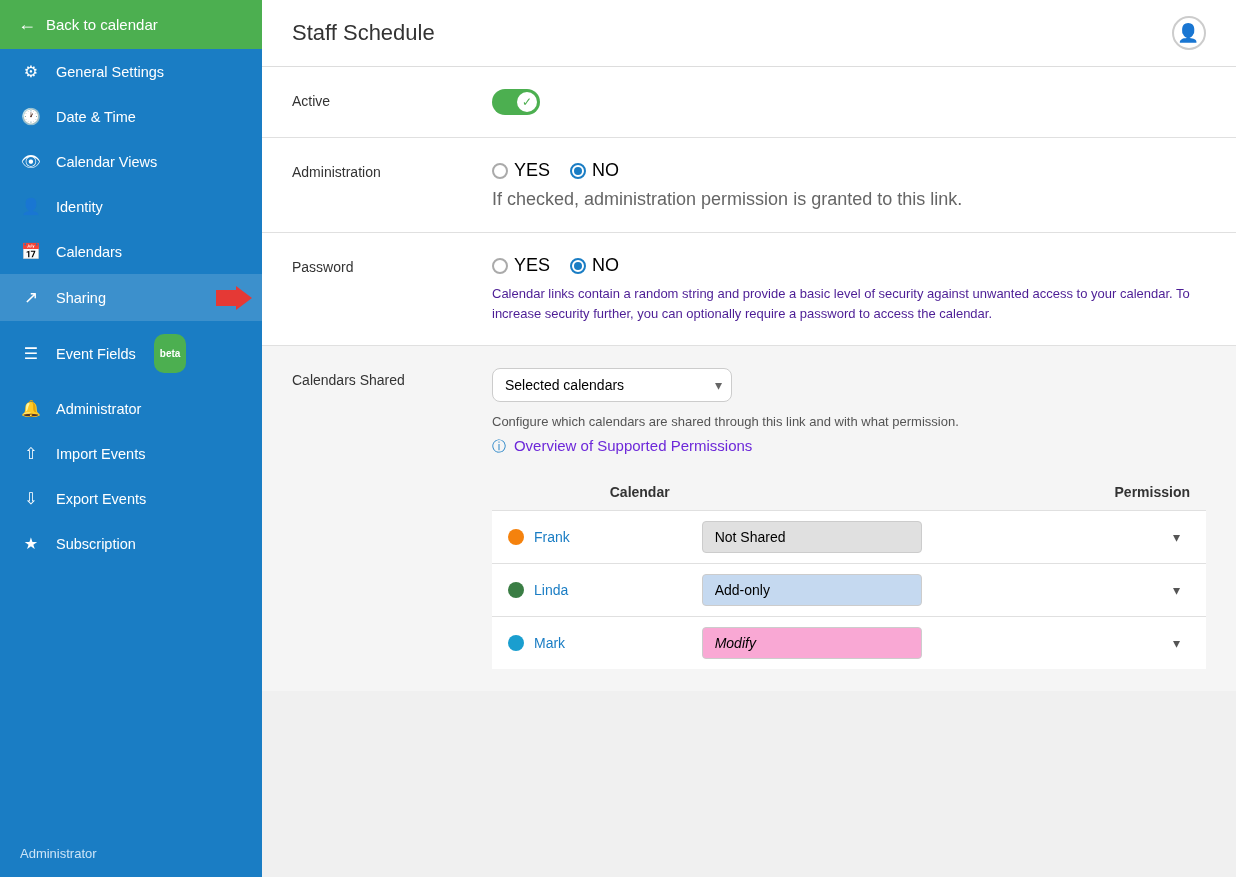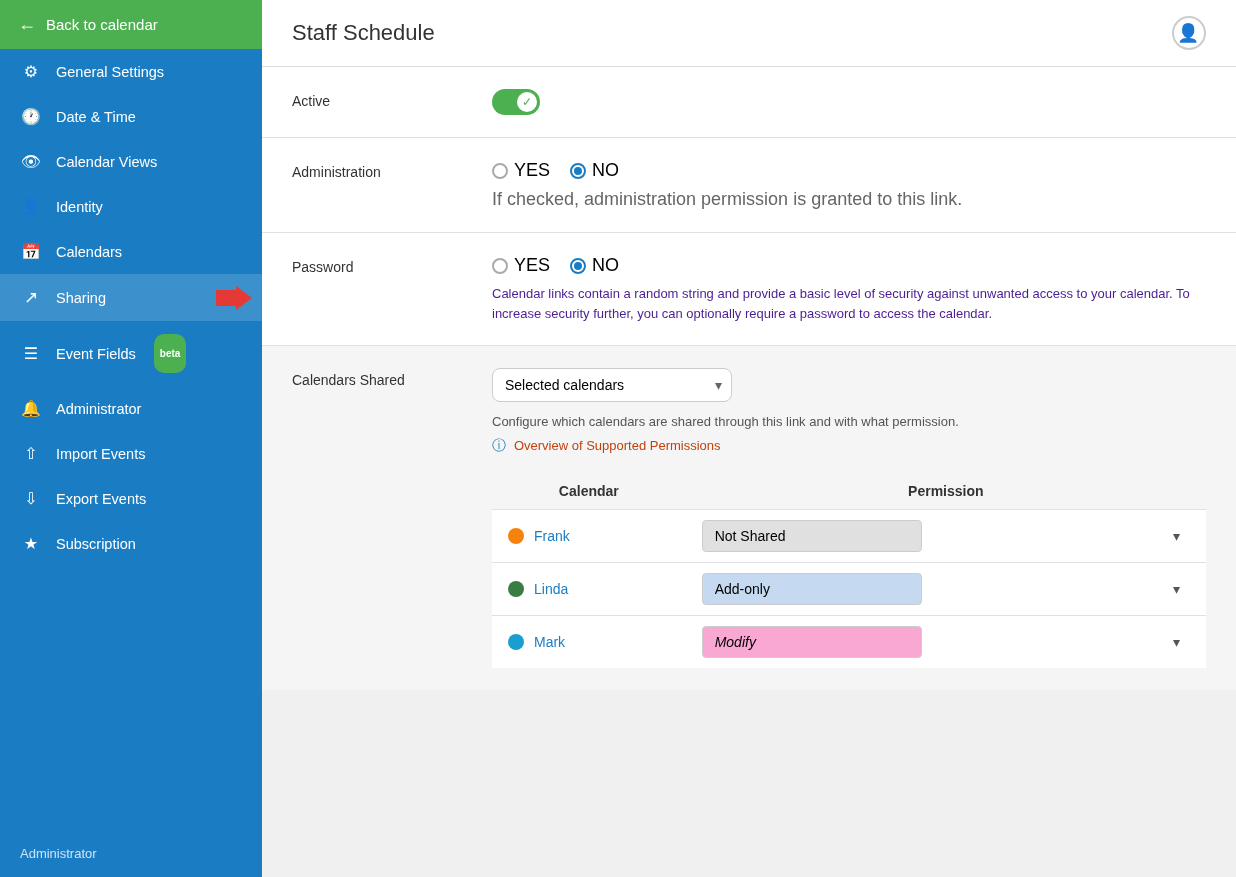--- a/index.html
+++ b/index.html
@@ -168,27 +168,27 @@
     .dropdown-wrapper::after {
       content: '▾';
       position: absolute;
       right: 10px; top: 50%;
       transform: translateY(-50%);
       pointer-events: none;
       color: #666;
     }
 
     .configure-text { color: #555; font-size: 13px; margin-top: 10px; }
-    .link-text { color: #c2410c; text-decoration: none; font-size: 13px; }
+    .link-text { color: #6d28d9; text-decoration: none; font-size: 15px; }
     .info-icon { color: #1a7dc4; margin-right: 4px; }
 
     
     .cal-table { width: 100%; margin-top: 18px; border-collapse: collapse; }
     .cal-table th {
-      text-align: center;
+      text-align: right;
       padding: 10px 16px;
       font-weight: 600;
       font-size: 14px;
       color: #333;
       background: #f5f5f5;
     }
     .cal-table td {
       padding: 10px 16px;
       border-top: 1px solid #e0e0e0;
       background: #fff;

